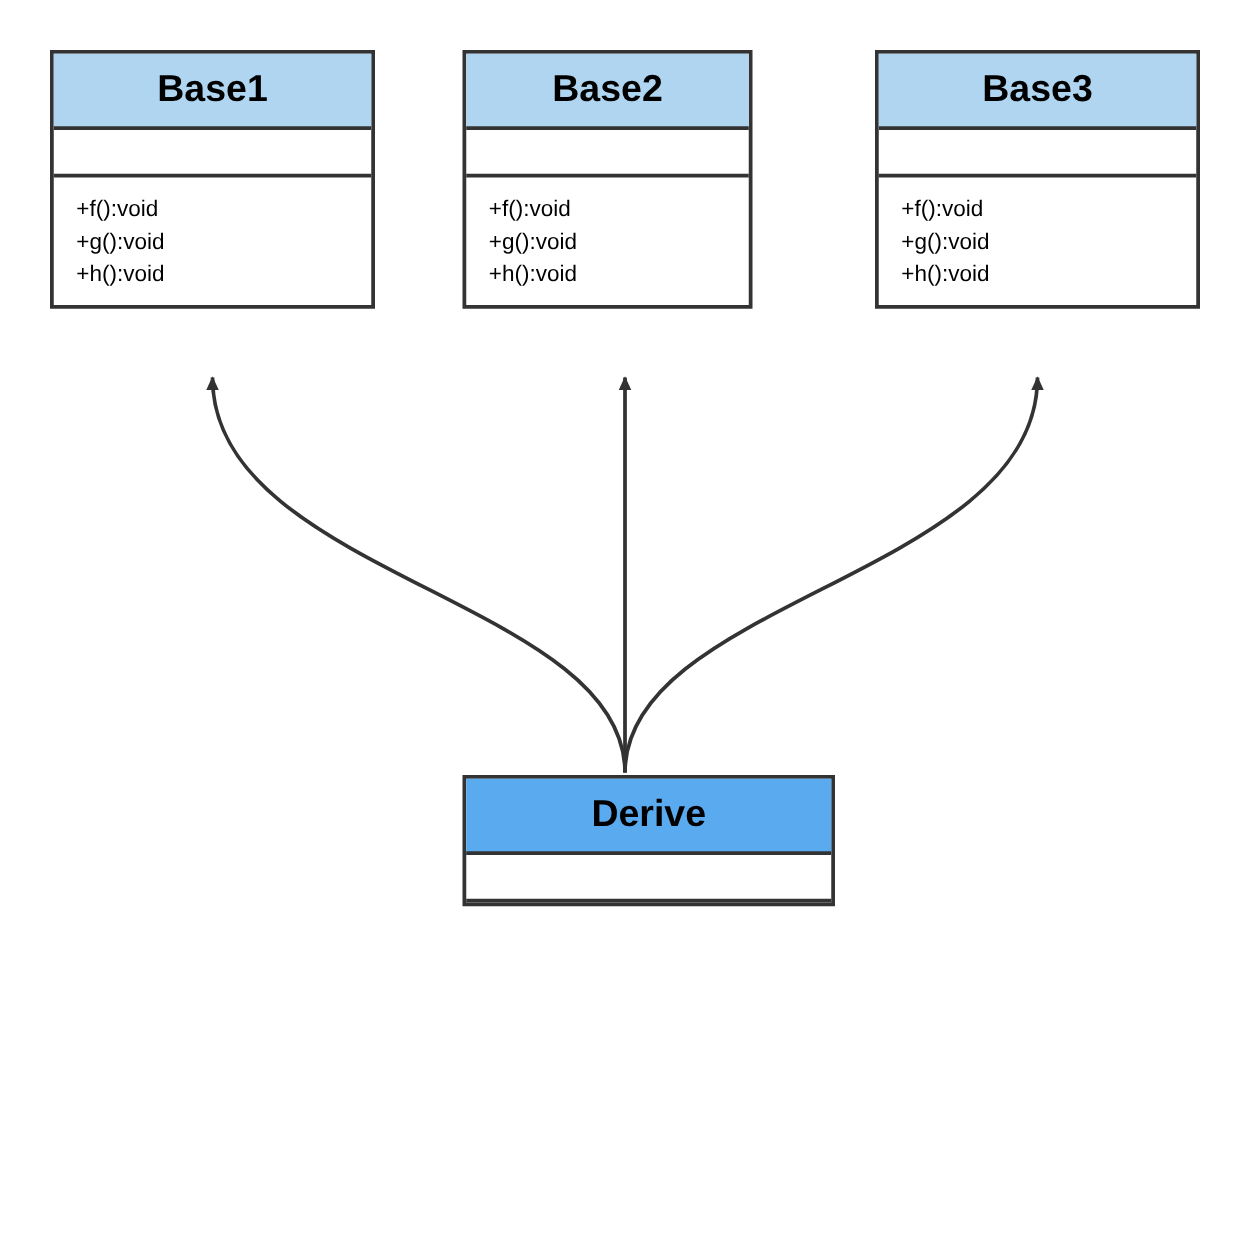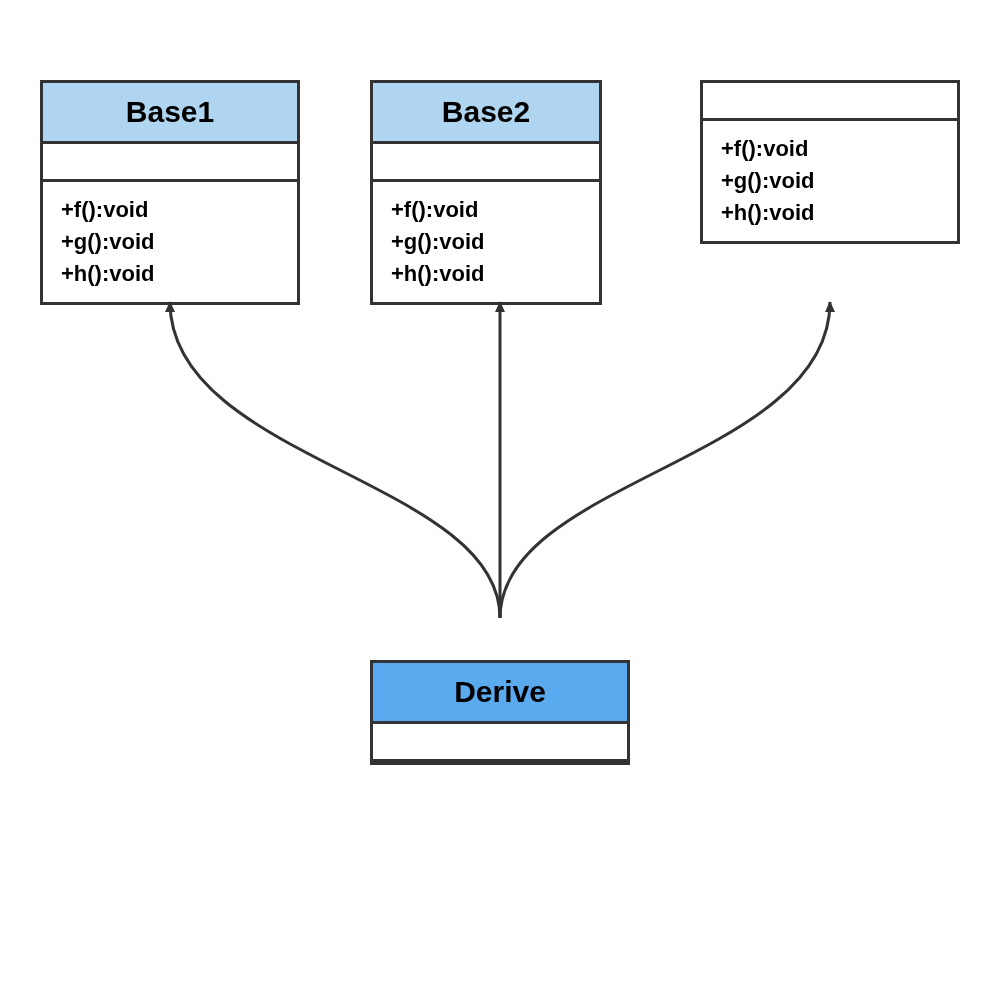--- a/index.html
+++ b/index.html
@@ -1,23 +1,23 @@
 <!DOCTYPE html>
 <html><head>
 <meta charset="utf-8">
 <style>
   * { box-sizing: border-box; }
   body { margin:0; width:1000px; height:1000px; background:#fff; font-family:"Segoe UI","Microsoft YaHei",Arial,sans-serif; position:relative; }
 
-  .class-box { position:absolute; border:3px solid #333; background:#fff;margin-top:40px; }
+  .class-box { position:absolute; border:3px solid #333; background:#fff; }
   .class-title { border-bottom:3px solid #333; text-align:center; font-weight:700; font-size:30px; padding:12px 0; }
   .title-light { background:#b0d5f0; }
   .title-mid   { background:#5aaaf0; }
   .class-attrs { border-bottom:3px solid #333; height:38px; }
-  .class-methods { padding:12px 18px; font-weight:700; font-size:22px; line-height:1.45; }
+  .class-methods { padding:12px 18px; font-weight:400; font-size:18px; line-height:1.45; }
 
   svg.connectors { position:absolute; left:0; top:0; width:1000px; height:1000px; pointer-events:none; }
 </style>
 </head>
 <body>
 
 <div class="class-box" style="left:40px; top:40px; width:260px;">
   <div class="class-title title-light">Base1</div>
   <div class="class-attrs"></div>
   <div class="class-methods">
@@ -31,29 +31,30 @@
   <div class="class-title title-light">Base2</div>
   <div class="class-attrs"></div>
   <div class="class-methods">
     <div>+f():void</div>
     <div>+g():void</div>
     <div>+h():void</div>
   </div>
 </div>
 
 <div class="class-box" style="left:700px; top:40px; width:260px;">
+  <div class="class-title title-light">Base3</div>
   <div class="class-attrs"></div>
   <div class="class-methods">
     <div>+f():void</div>
     <div>+g():void</div>
     <div>+h():void</div>
   </div>
 </div>
 
-<div class="class-box" style="left:370px; top:620px; width:260px;">
+<div class="class-box" style="left:370px; top:620px; width:298px;">
   <div class="class-title title-mid">Derive</div>
   <div class="class-attrs"></div>
 </div>
 
 <svg class="connectors">
   <defs>
     <marker id="arrowhead" markerWidth="14" markerHeight="14" refX="11" refY="6" orient="auto" markerUnits="userSpaceOnUse">
       <path d="M1,1 L12,6 L1,11 Z" fill="#333"></path>
     </marker>
   </defs>

